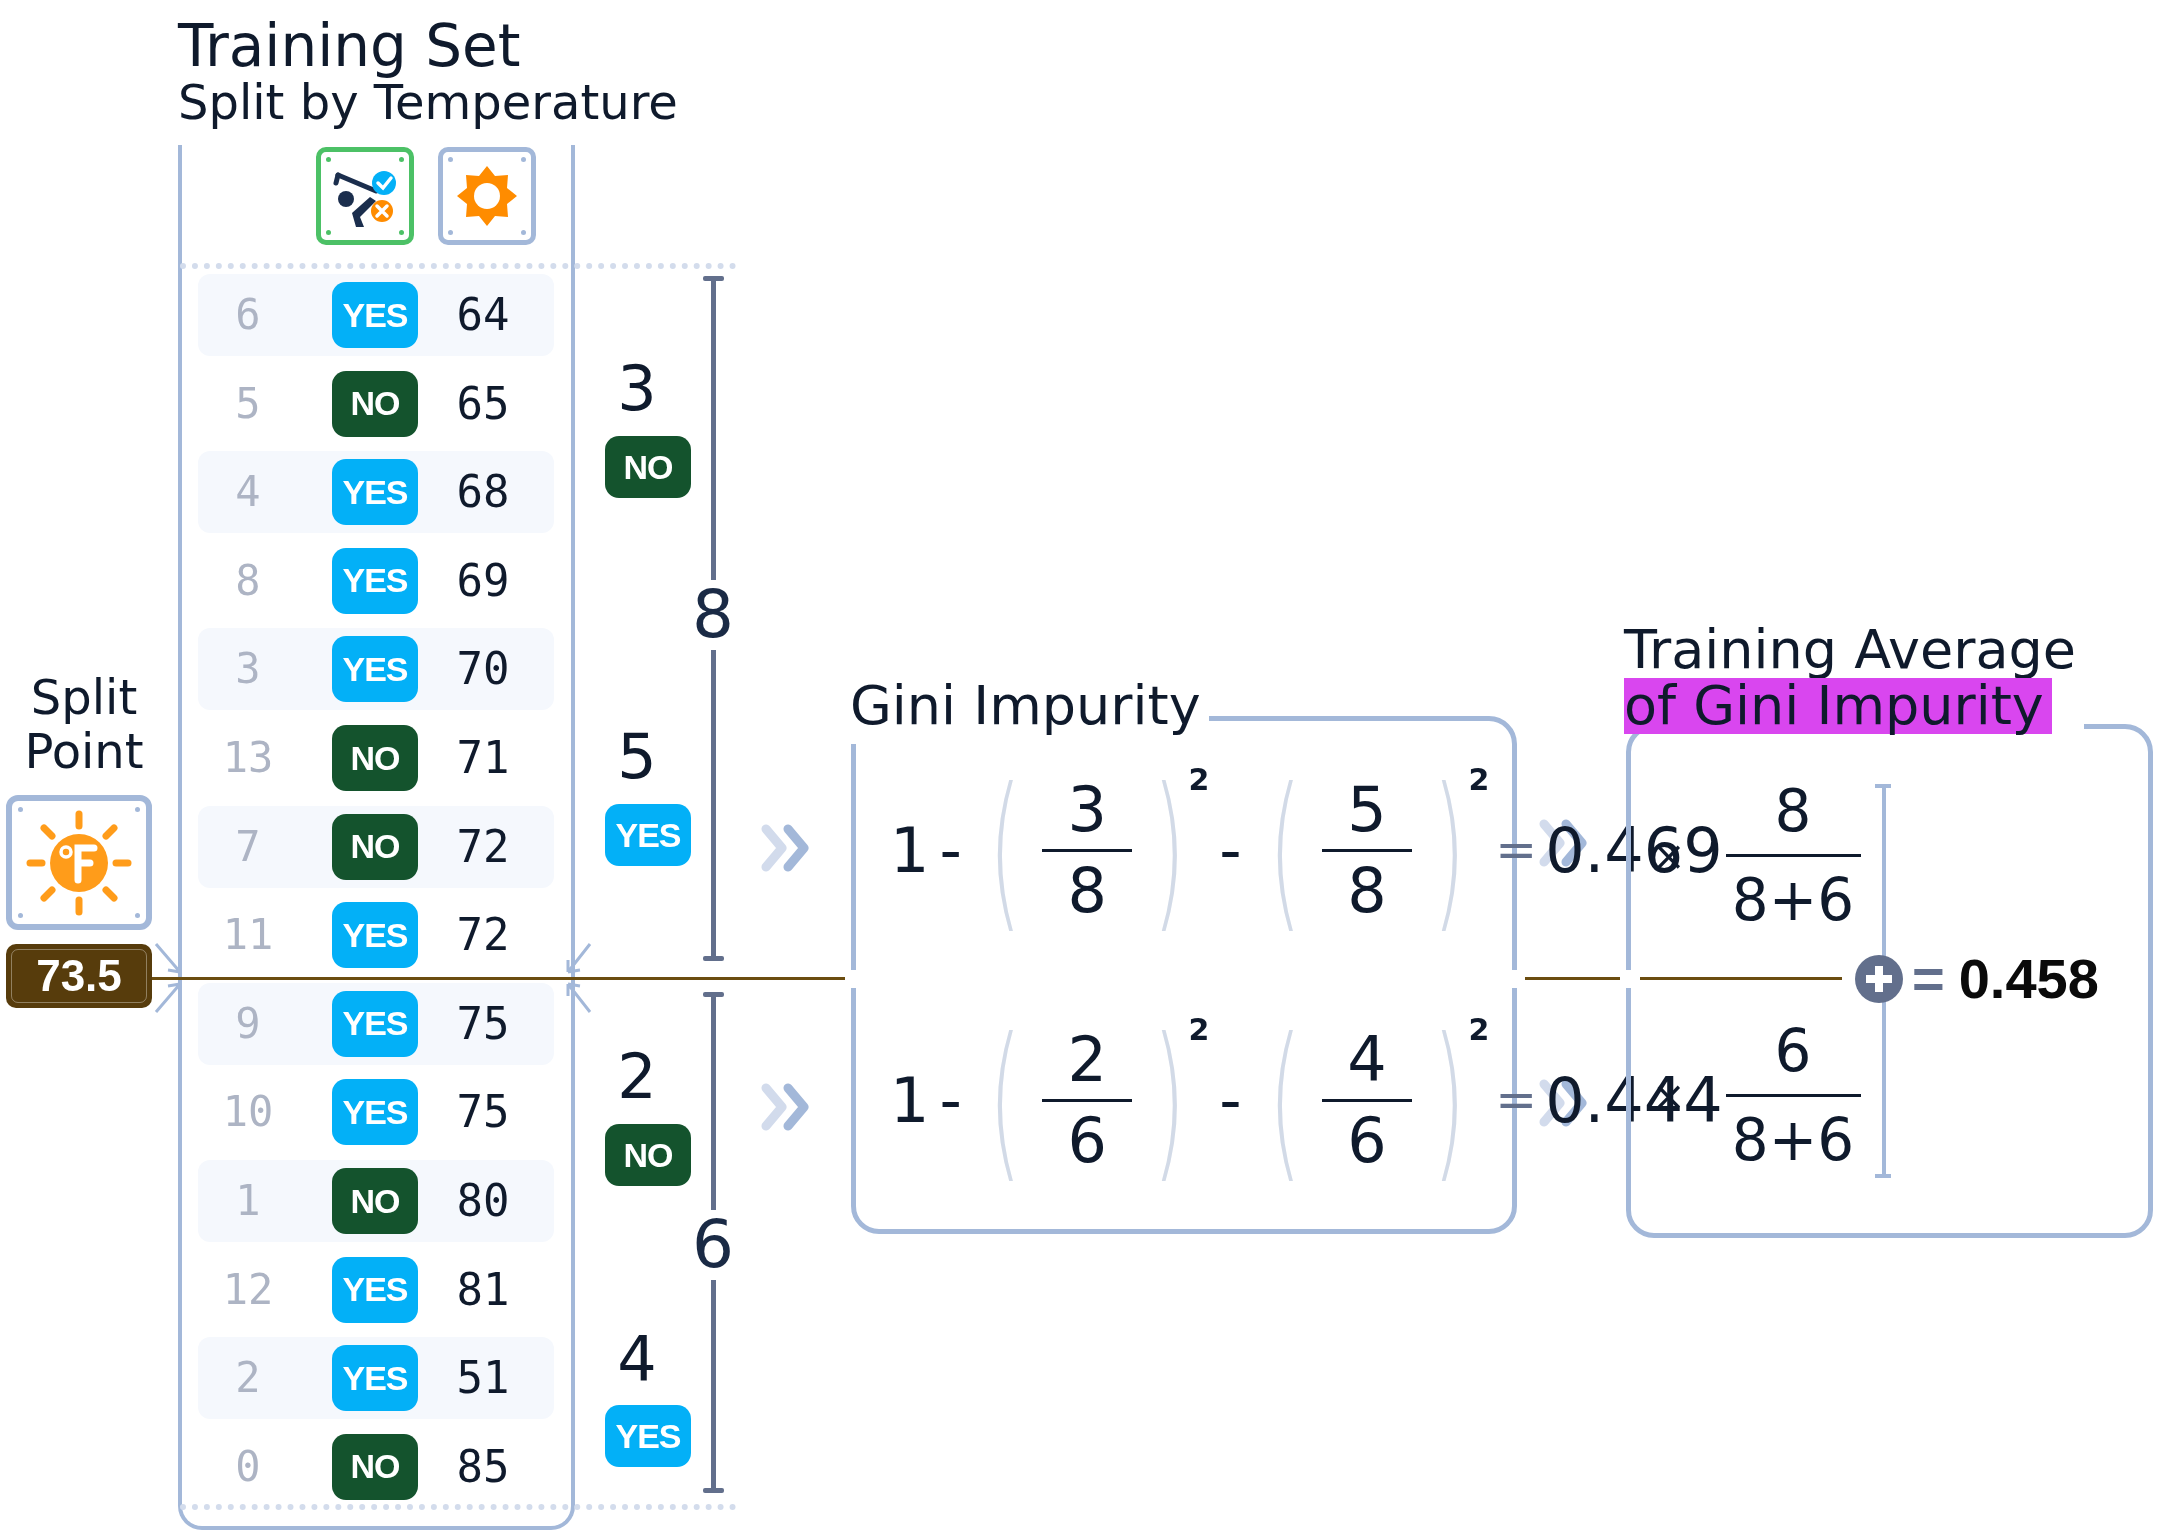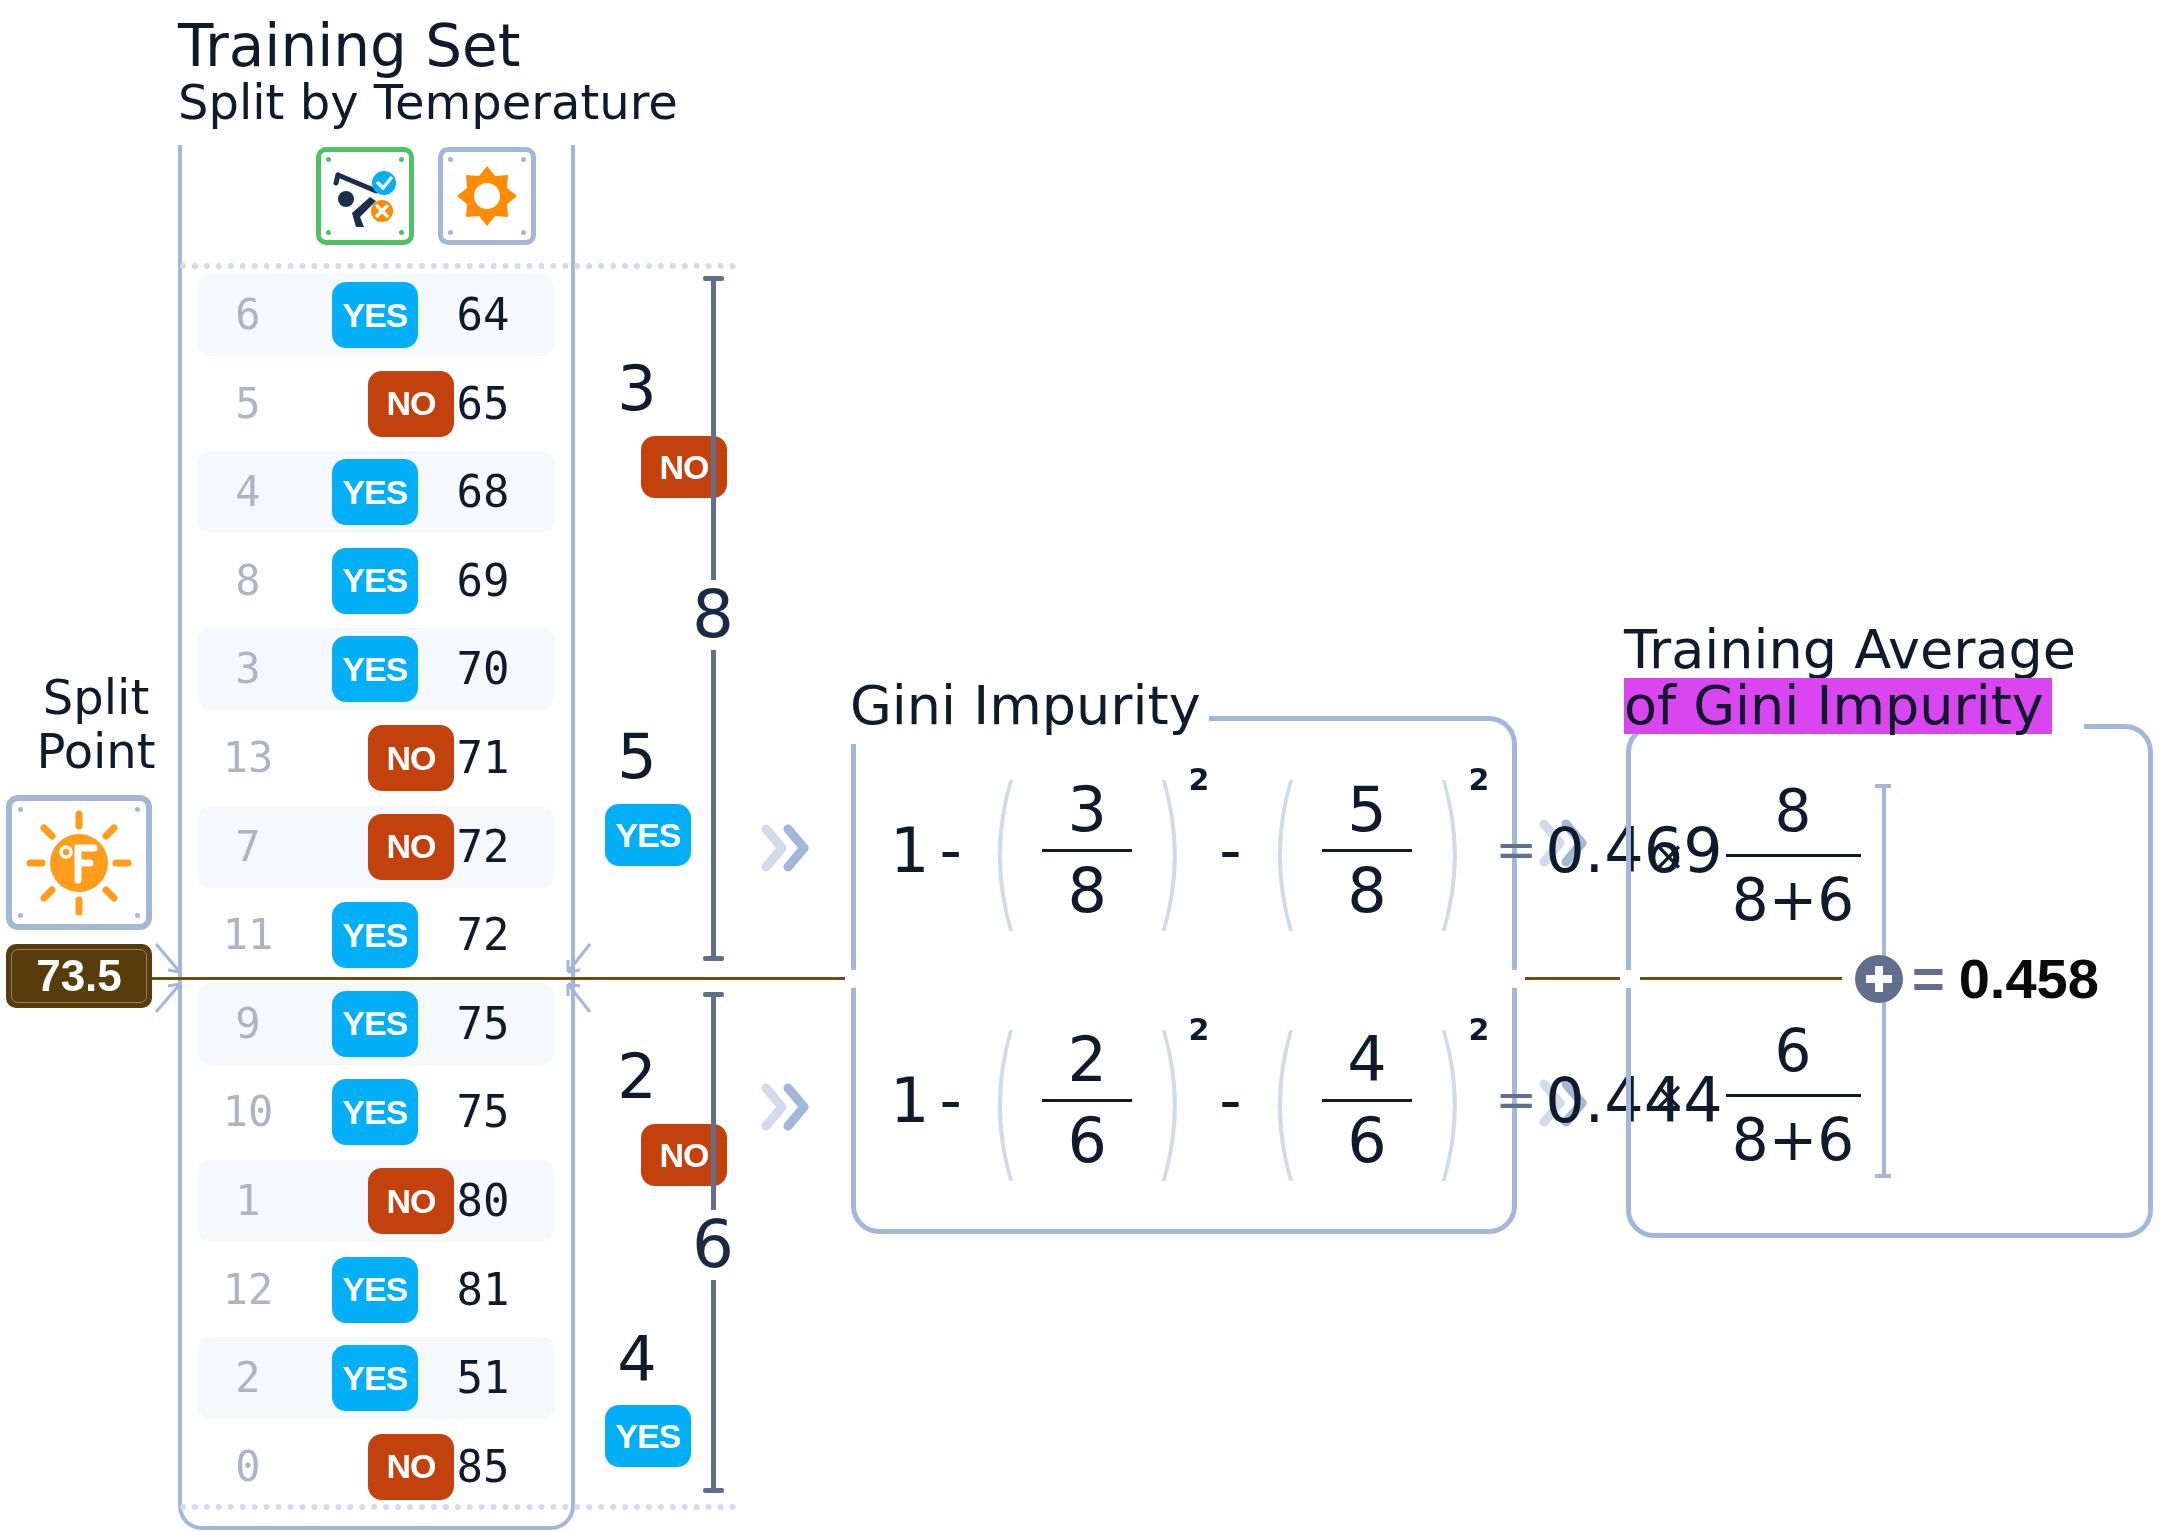--- a/index.html
+++ b/index.html
@@ -30,33 +30,33 @@
   .row { left: 198px; width: 356px; height: 82px; border-radius: 12px; }
   .row.shaded { background: #f5f8fd; }
   .row .idx { position: absolute; left: 0; width: 100px; top: 0; height: 82px; line-height: 82px;
               text-align: center; font-family: "DejaVu Sans Mono", monospace; font-size: 42px; color: #adb4c4; }
   .row .val { position: absolute; left: 230px; width: 110px; top: 0; height: 82px; line-height: 82px;
               text-align: center; font-family: "DejaVu Sans Mono", monospace; font-size: 44px; color: #0f1a2c; }
   .badge { display: flex; align-items: center; justify-content: center; color: #fff; font-weight: bold;
            font-family: "Liberation Sans", sans-serif; font-size: 34px; letter-spacing: -1px;
            border-radius: 14px; width: 86px; height: 66px; }
   .badge.yes { background: #03b0f7; }
-  .badge.no  { background: #c2410c; margin-left: 36px; }
+  .badge.no  { background: #14532d; }
   .row .badge { position: absolute; left: 134px; top: 8px; }
 
   
   .count-num { font-size: 62px; line-height: 70px; width: 80px; text-align: center; color: #0f1a2c; }
 
   
   .bracket { left: 711px; width: 5px; background: #626f8c; }
   .bracket-cap { left: 703px; width: 21px; height: 5px; background: #626f8c; border-radius: 2px; }
   .bracket-label { left: 678px; width: 70px; text-align: center; font-size: 66px; line-height: 70px; color: #1a2a45; background: #fff; }
 
   
-  .split-title { left: 16px; width: 160px; top: 670px; text-align: center; font-size: 48px; line-height: 54px; }
+  .split-title { left: 4px; width: 160px; top: 670px; text-align: center; font-size: 48px; line-height: 54px; }
   .split-icon { left: 6px; top: 795px; width: 146px; height: 135px; box-sizing: border-box;
                 border: 6px solid #a3b8d9; border-radius: 12px; background: #fff;
                 display: flex; align-items: center; justify-content: center; }
   .split-value { left: 6px; top: 944px; width: 146px; height: 64px; background: #573c0c; border-radius: 10px;
                  color: #fff; font-weight: bold; font-size: 44px; line-height: 64px; text-align: center;
                  font-family: "Liberation Sans", sans-serif; }
   .split-value::after { content: ""; position: absolute; left: 5px; top: 5px; right: 5px; bottom: 5px;
                         border: 1px solid rgba(255,255,255,0.35); border-radius: 7px; }
   .split-line { left: 152px; top: 977px; width: 1690px; height: 3px; background: #6b4d10; }
 

